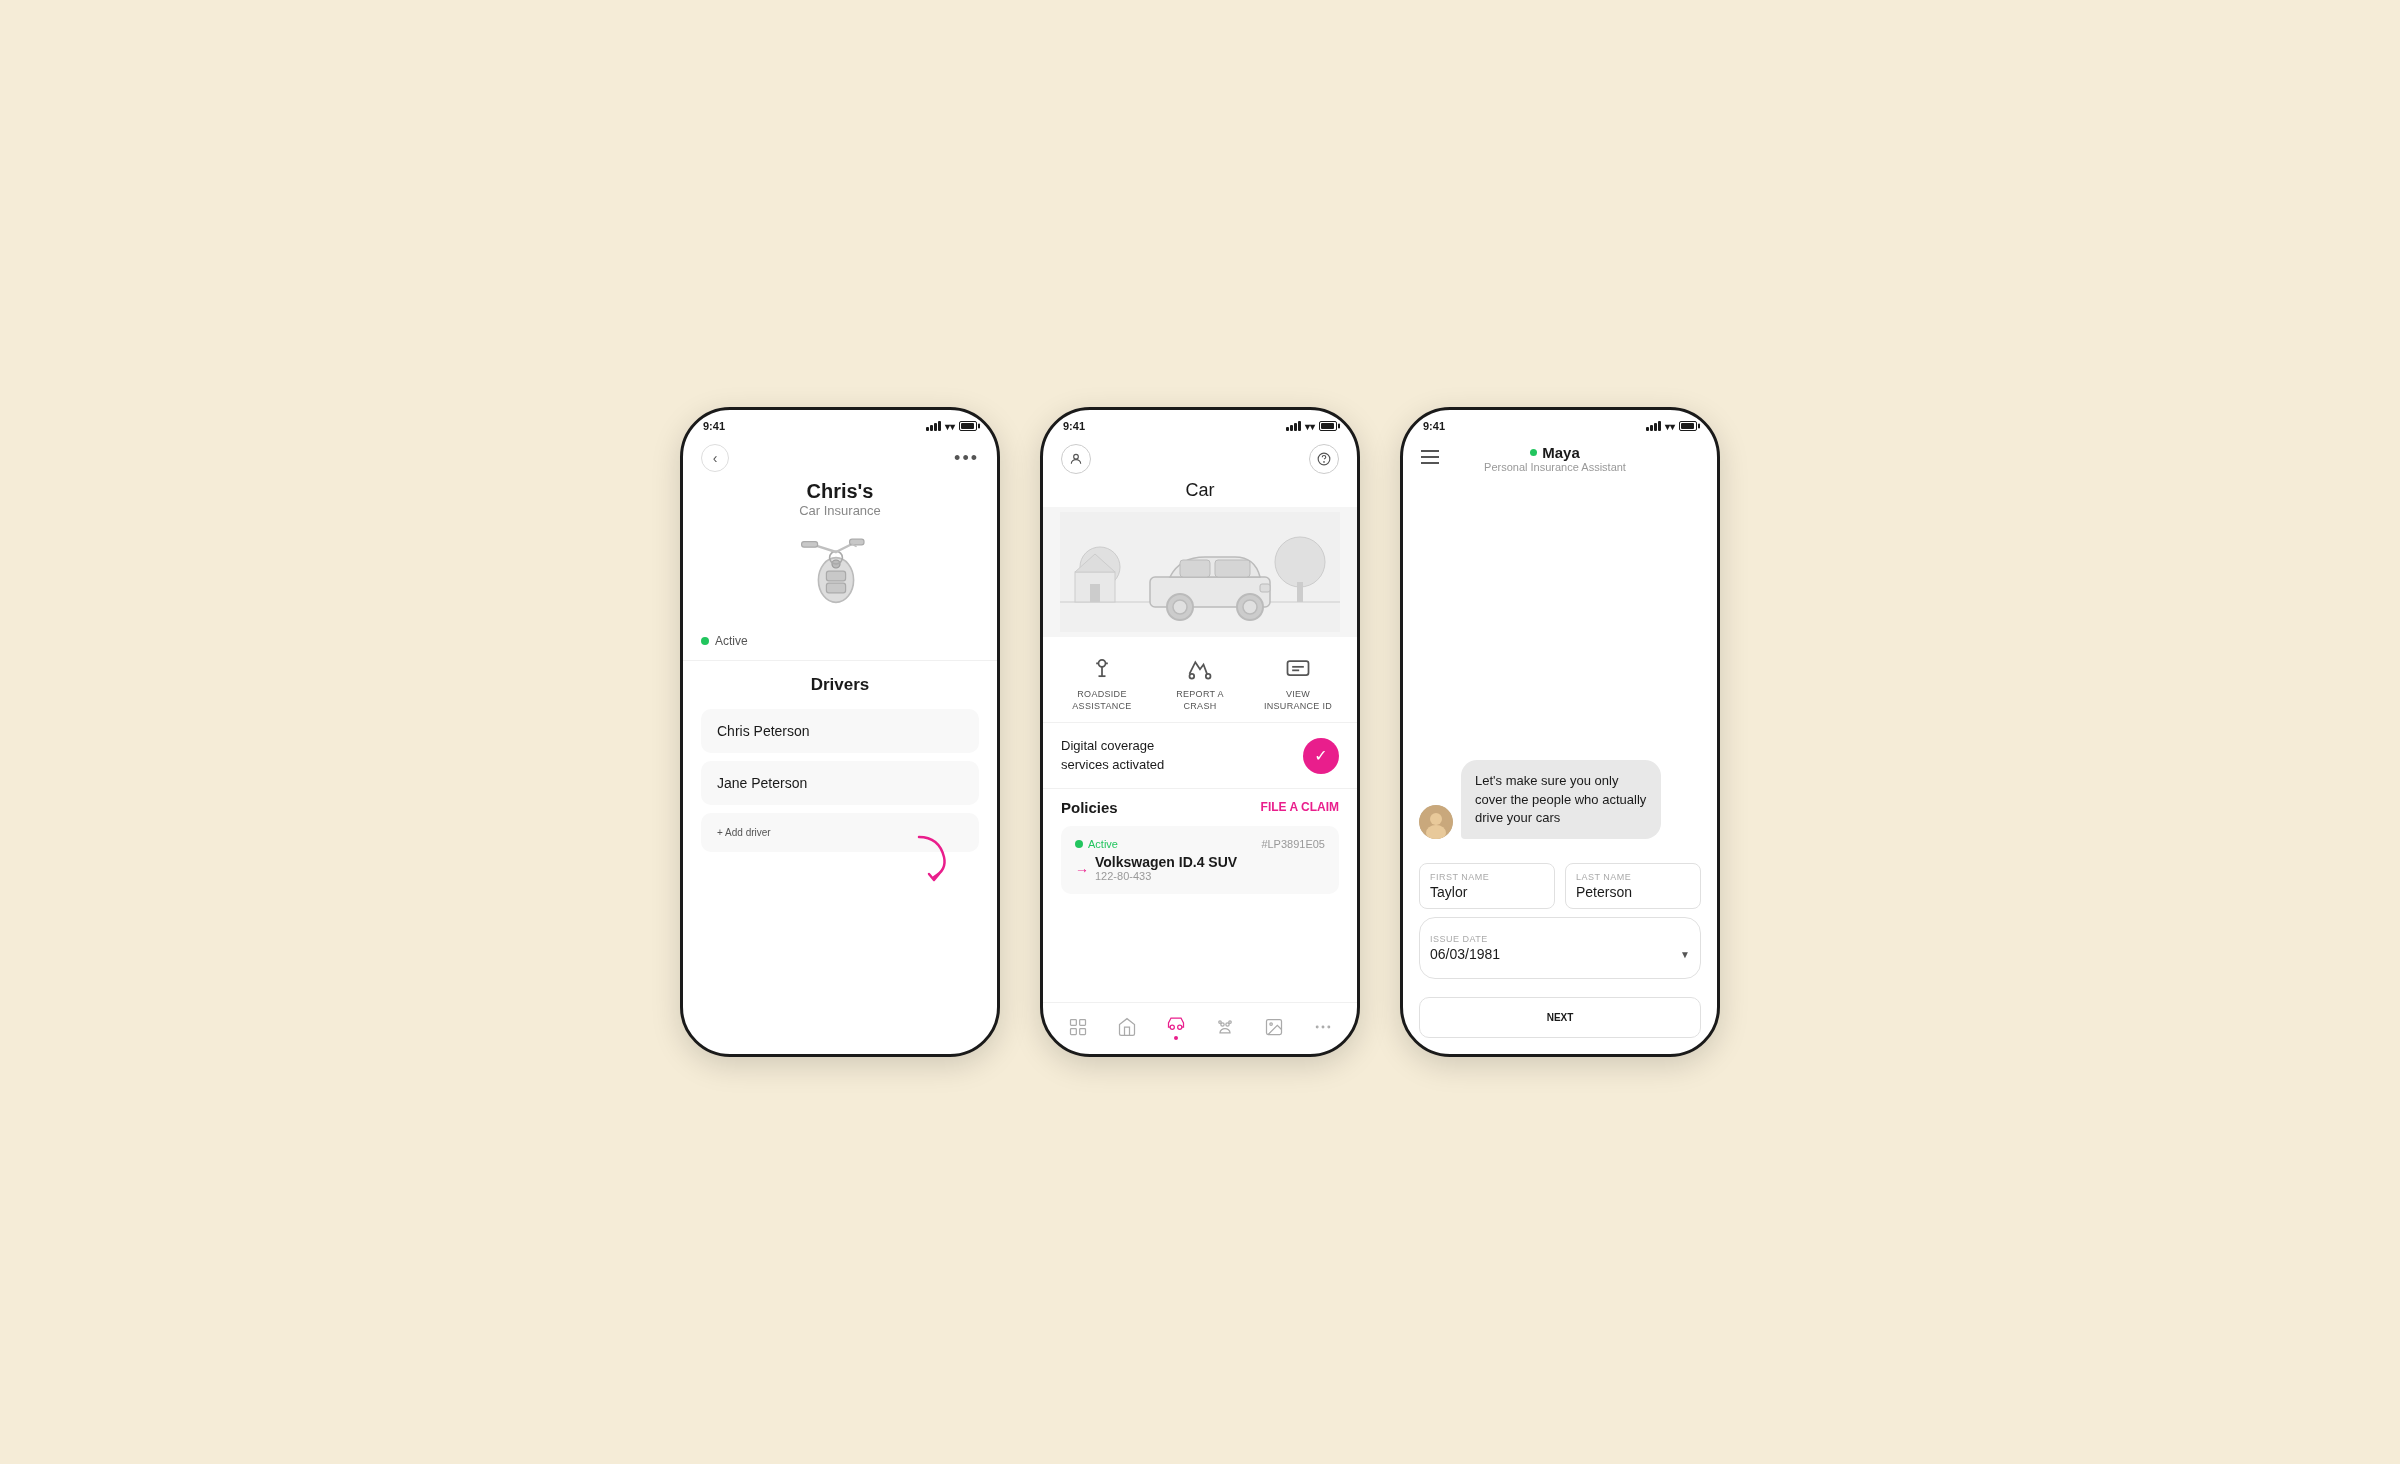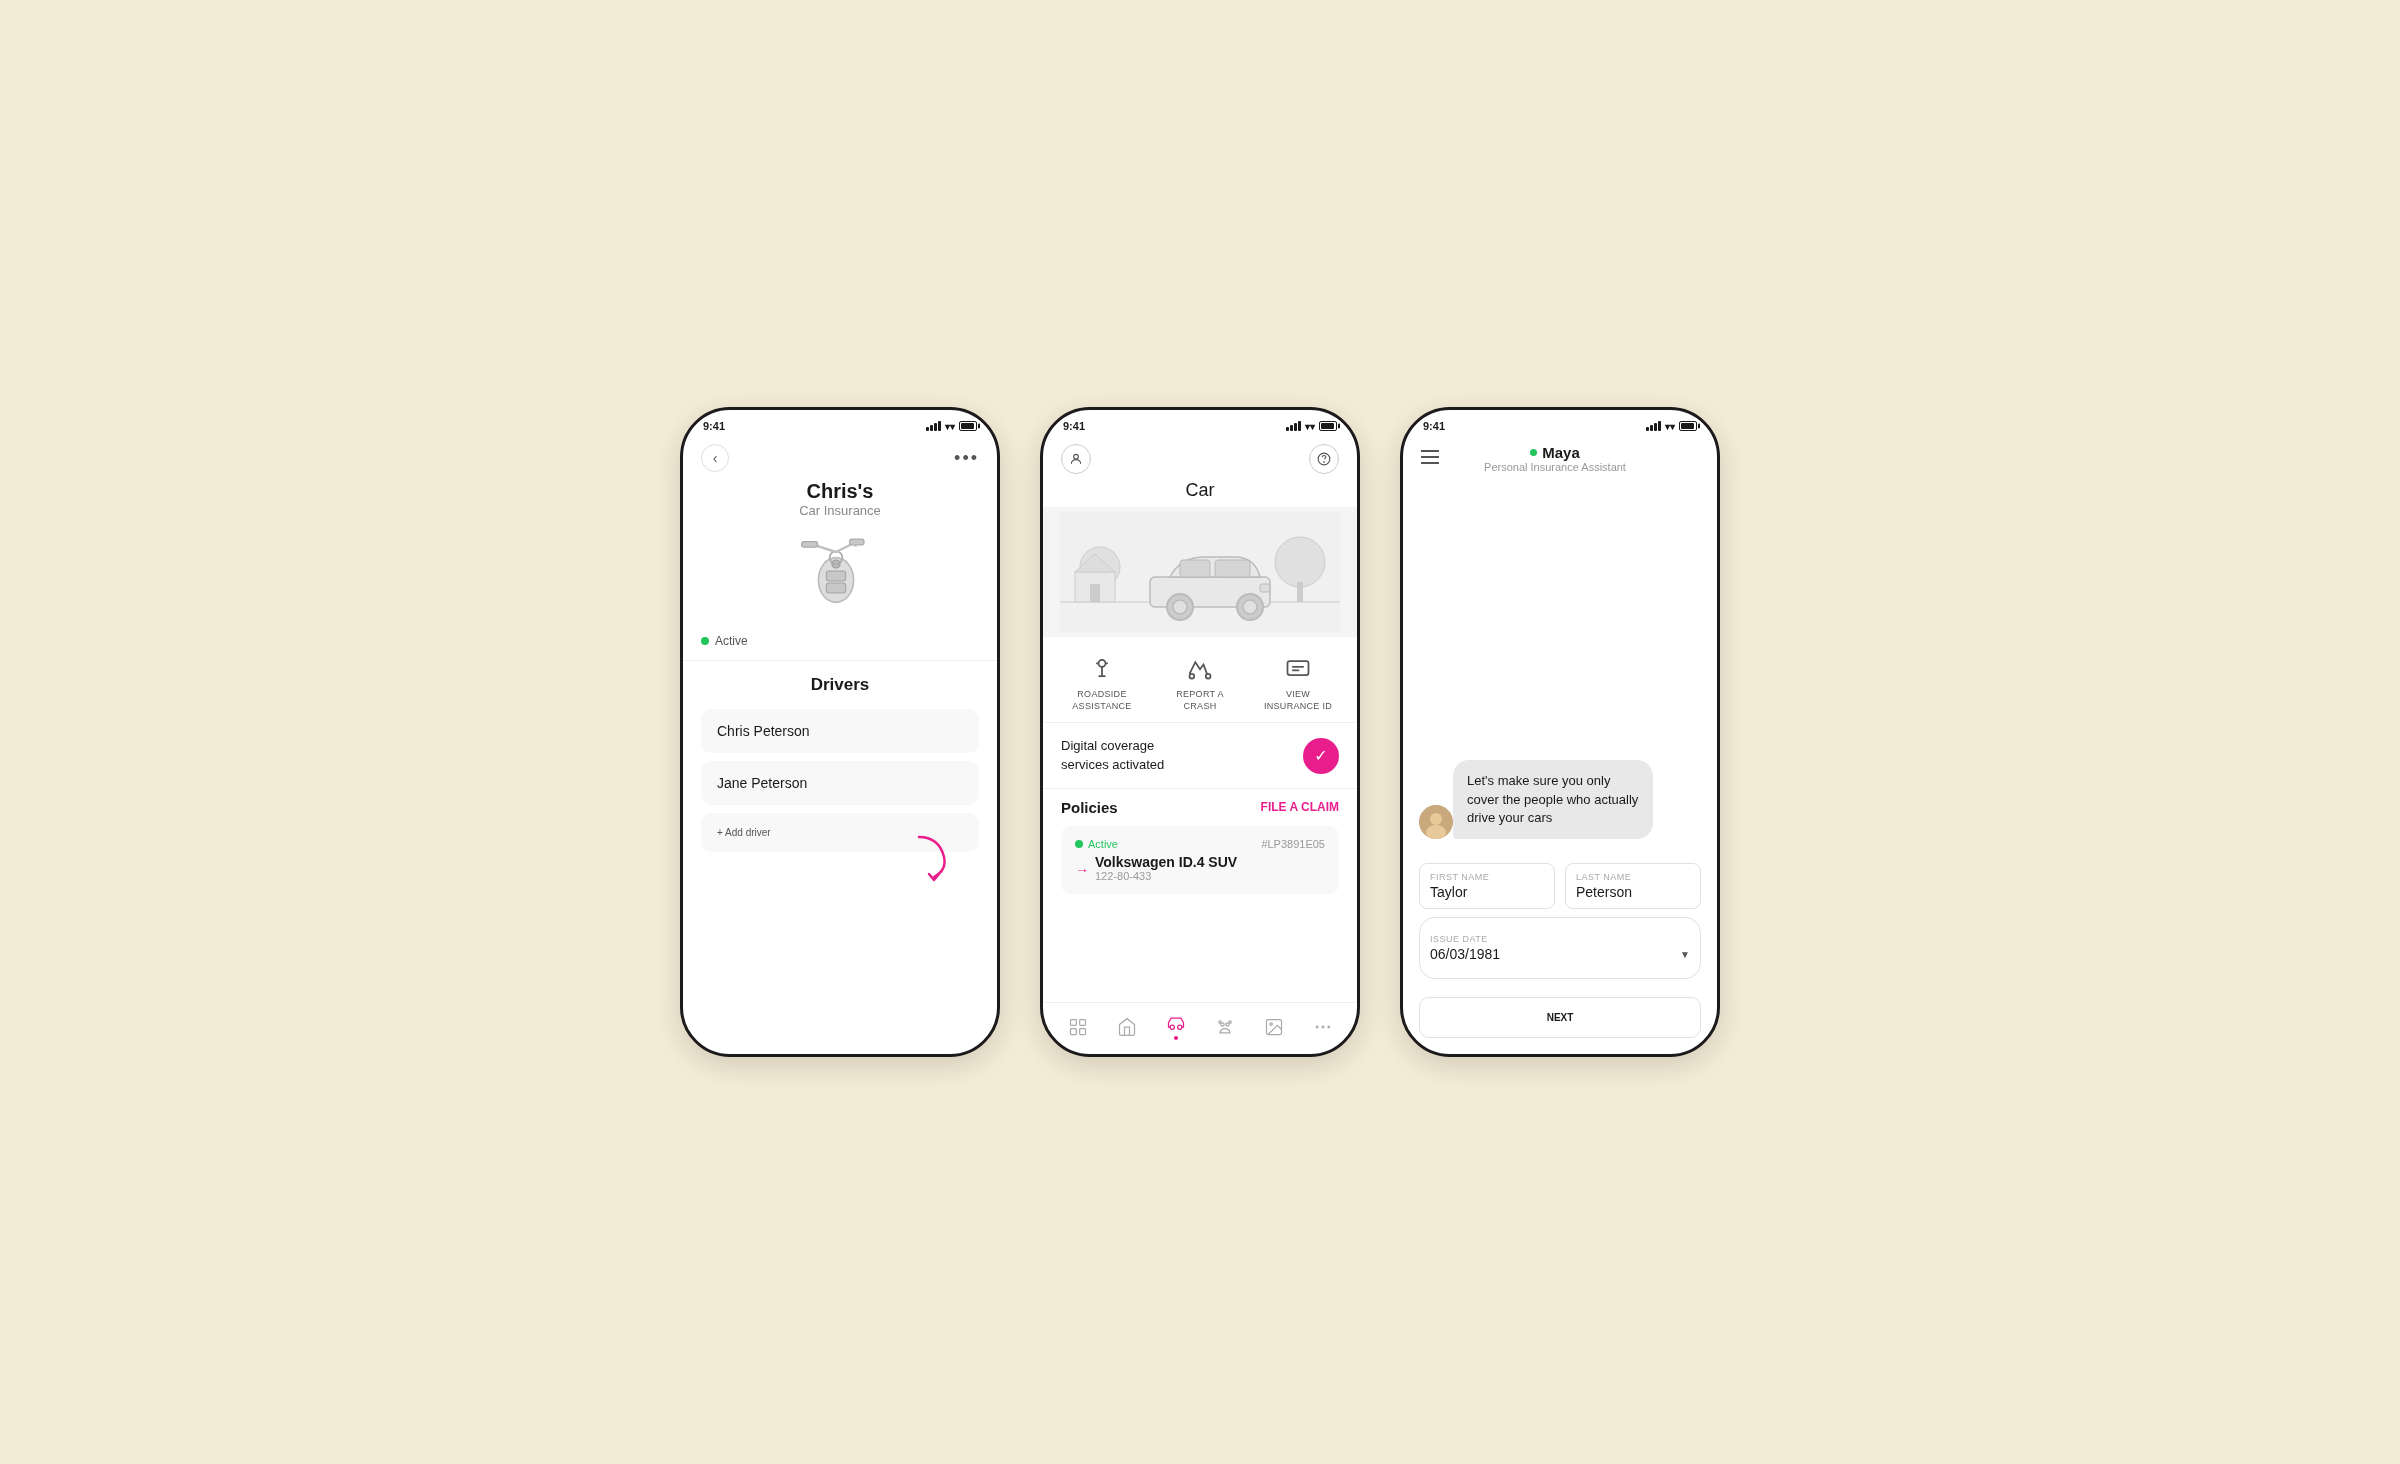--- a/index.html
+++ b/index.html
@@ -405,20 +405,21 @@
     .chat-area {
       flex: 1;
       padding: 10px 16px;
       display: flex;
       flex-direction: column;
       justify-content: flex-end;
     }
     .chat-bubble-row {
       display: flex;
       align-items: flex-end;
+      gap: 8px;
       margin-bottom: 14px;
     }
     .avatar-circle {
       width: 34px;
       height: 34px;
       border-radius: 50%;
       background: #c9b89a;
       flex-shrink: 0;
       display: flex;
       align-items: center;

